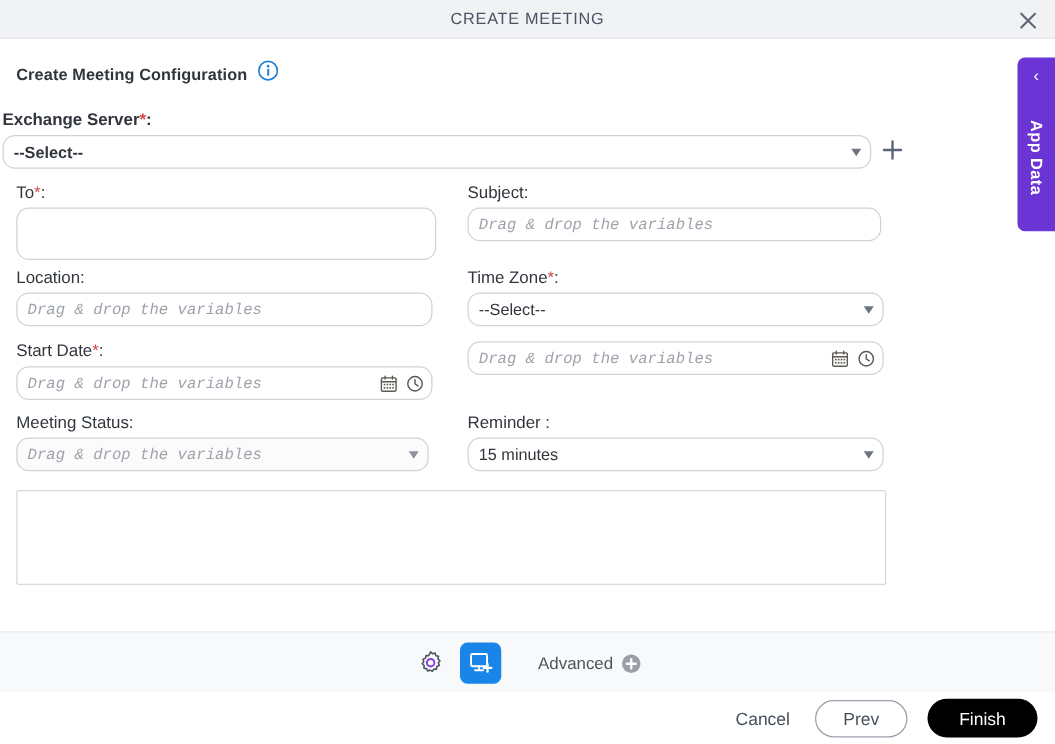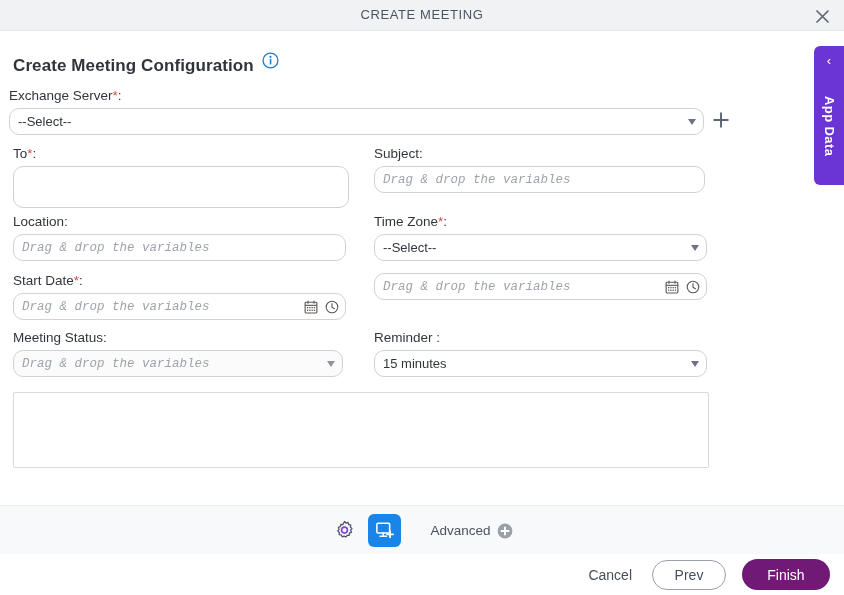--- a/index.html
+++ b/index.html
@@ -39,25 +39,24 @@
     cursor: pointer;
   }
   .close-btn svg { display: block; }
 
   
   .page-heading {
     position: absolute; left: 13px; top: 48px;
     display: flex; align-items: center; gap: 8px;
   }
   .page-title {
-    font-size: 17px;
+    font-size: 13px;
     font-weight: bold;
     color: #30353d;
     letter-spacing: .1px;
-    margin-top: 8px;
   }
   .info-icon { display: block; cursor: pointer; }
 
   
   .form { position: absolute; left: 0; top: 78px; width: 780px; }
   .field-label {
     font-size: 13.5px;
     color: #31363d;
     margin-bottom: 4px;
     line-height: 16px;
@@ -201,21 +200,21 @@
     border-radius: 16px;
     height: 30px;
     min-width: 74px;
     padding: 0 20px;
     cursor: pointer;
     font-family: inherit;
   }
   .btn-primary {
     font-size: 14px;
     color: #ffffff;
-    background: #701a75;
+    background: #000000;
     border: none;
     border-radius: 16px;
     height: 31px;
     min-width: 88px;
     padding: 0 22px;
     cursor: pointer;
     font-family: inherit;
   }
 </style>
 </head>
@@ -243,21 +242,21 @@
     </span>
   </div>
 
   <div class="appdata-tab">
     <div class="appdata-chev">‹</div>
     <div class="appdata-label">App Data</div>
   </div>
 
   <div class="form">
 
-    <div class="row" style="left:9px; top:10px; width:696px;">
+    <div class="row" style="left:2px; top:10px; width:696px;font-weight:bold;">
       <div class="field-label">
         <span>Exchange Server</span><span class="req">*</span><span>:</span>
       </div>
       <div class="ctrl" style="width:695px; height:27px;">
         <span class="val">--Select--</span>
         <span class="caret"></span>
       </div>
       <div class="plus-btn" style="left:701px; top:21px;">
         <svg width="20" height="20" viewBox="0 0 20 20">
           <path d="M10 3.2 V16.8 M3.2 10 H16.8" stroke="#5a6576" stroke-width="1.9" stroke-linecap="round"></path>

